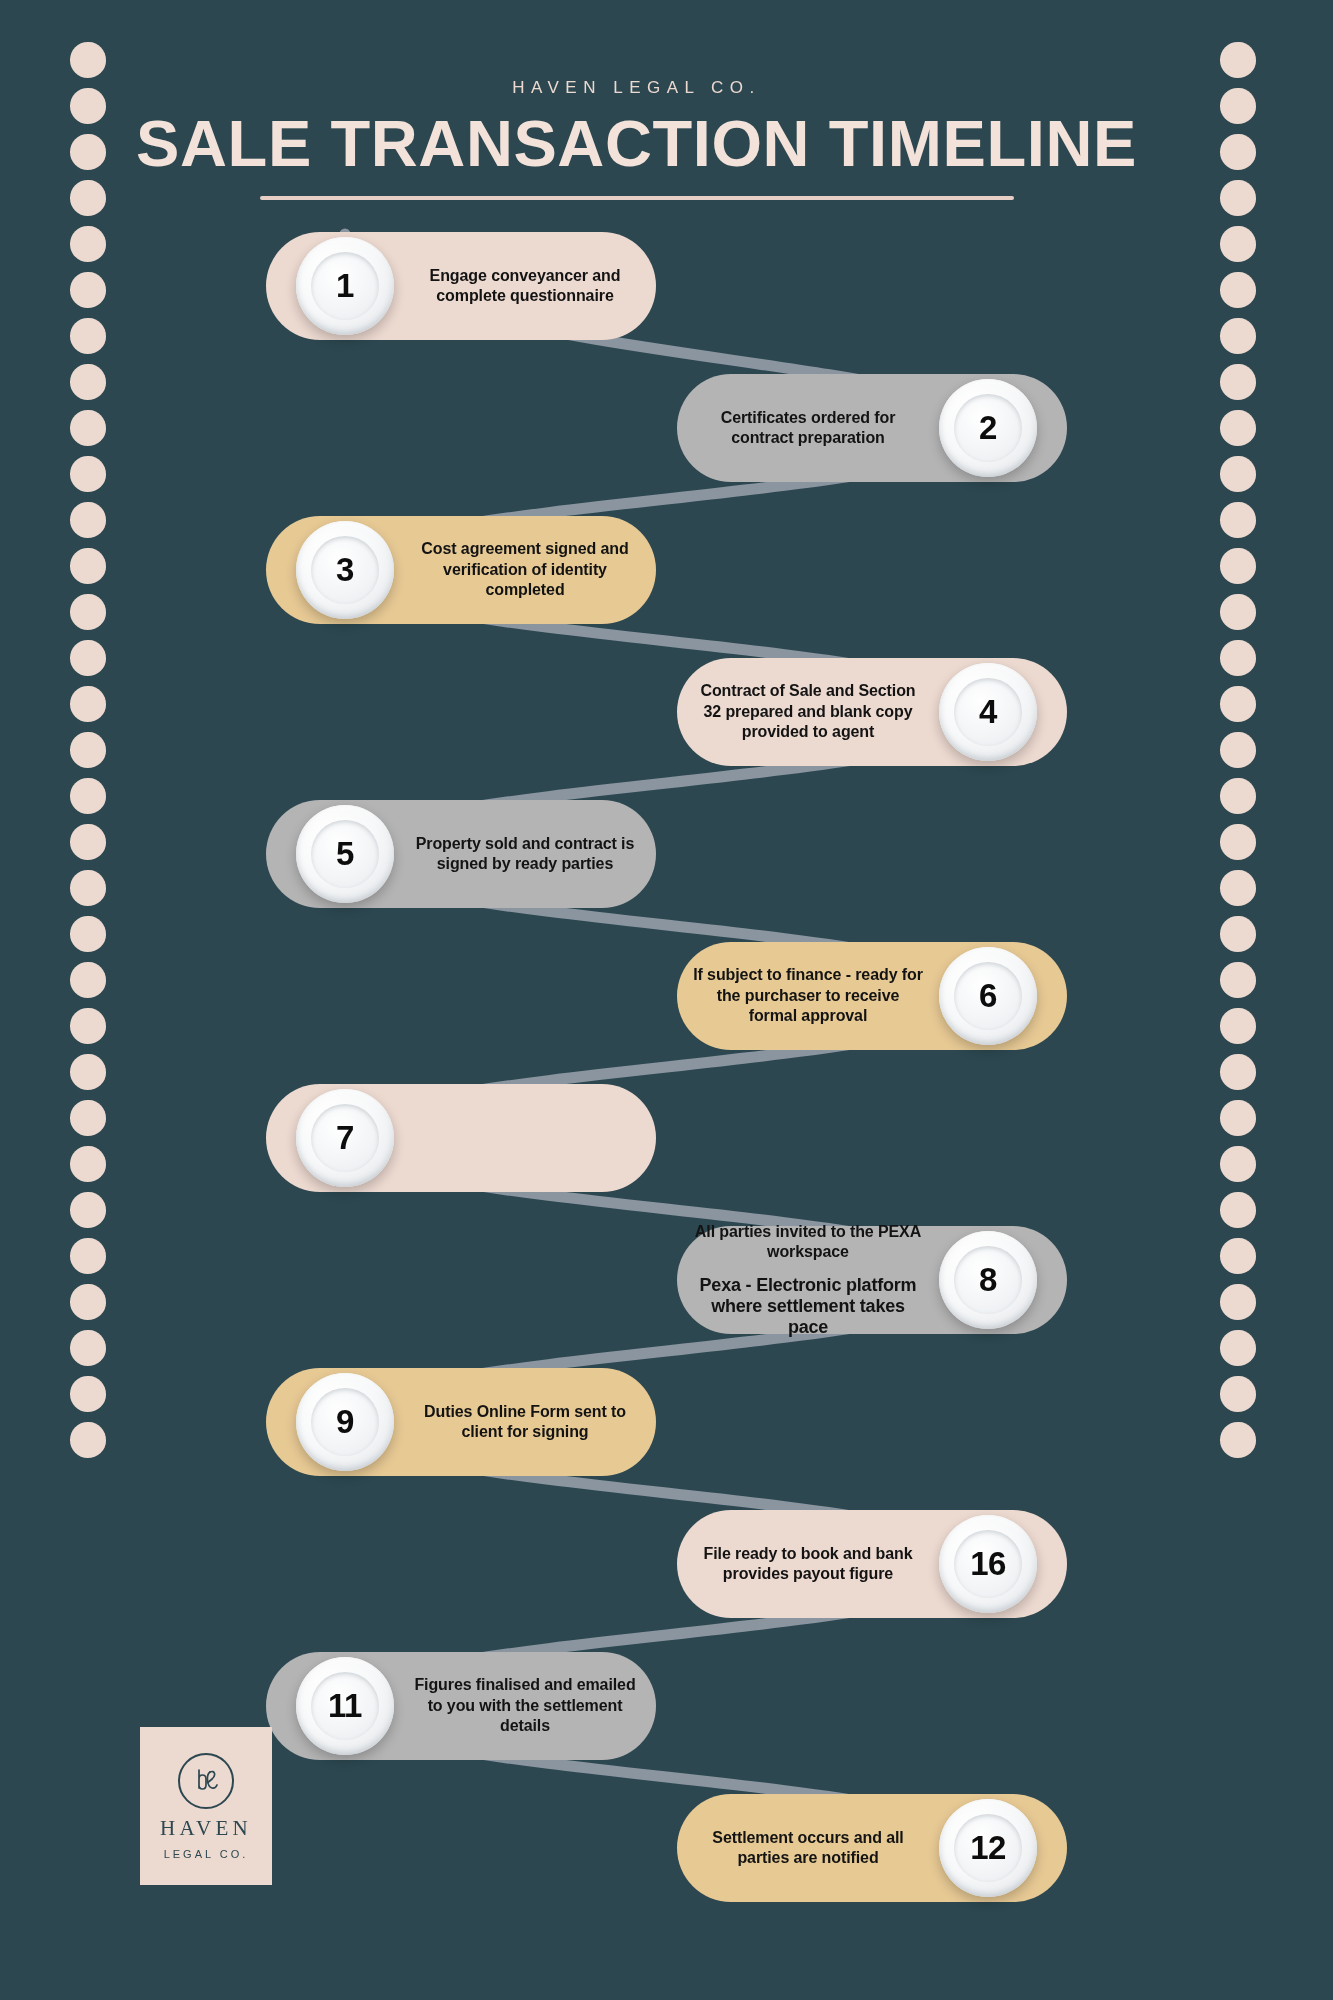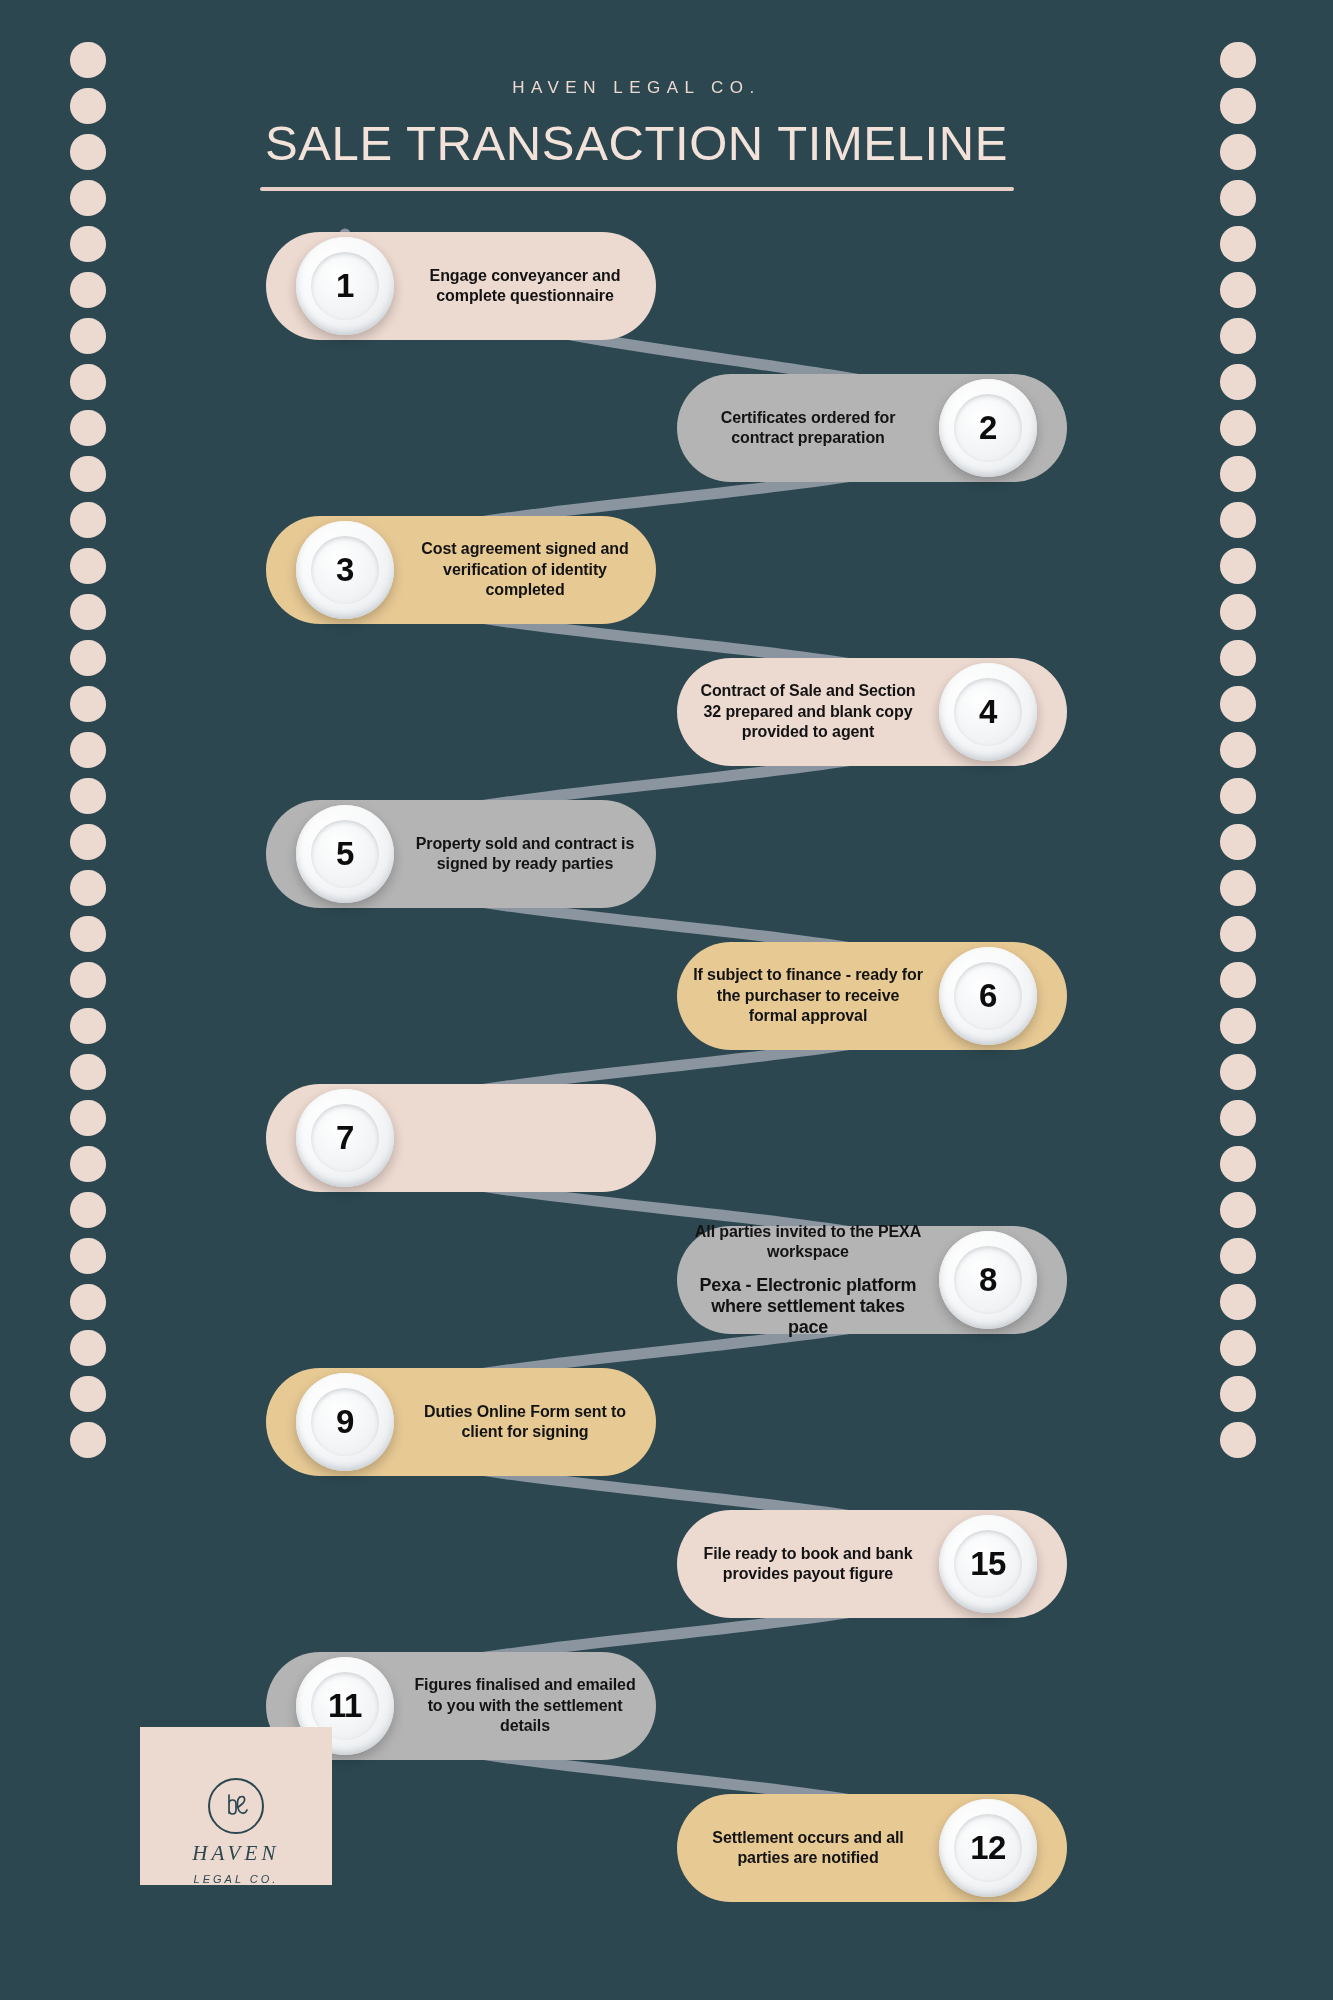--- a/index.html
+++ b/index.html
@@ -45,24 +45,24 @@
     text-align: center;
     z-index: 5;
   }
   .brand-eyebrow {
     color: #ecd9d0;
     font-size: 17px;
     letter-spacing: 6.5px;
     font-weight: 400;
   }
   .main-title {
-    margin-top: 20px;
+    margin-top: 12px;
     color: #f3e2d9;
-    font-size: 49px;
-    font-weight: 400;
+    font-size: 65px;
+    font-weight: 700;
     letter-spacing: 0.6px;
     line-height: 1.05;
   }
   .title-rule {
     margin: 18px auto 0;
     width: 754px;
     height: 4px;
     background: #e7cfc6;
     border-radius: 2px;
   }
@@ -147,29 +147,28 @@
     font-weight: 800;
     color: #0d0d0d;
     letter-spacing: -0.5px;
   }
 
   
   .logo-card {
     position: absolute;
     left: 140px;
     top: 1727px;
-    width: 192px;
+    width: 132px;
     height: 158px;
     background: #ecd9d0;
     display: flex;
     flex-direction: column;
     align-items: center;
-    justify-content: flex-end;
+    justify-content: center;
     z-index: 6;
-    font-style: italic;
   }
   .logo-mark {
     width: 56px;
     height: 56px;
     border: 2.2px solid #2c4750;
     border-radius: 50%;
     display: flex;
     align-items: center;
     justify-content: center;
     margin-bottom: 9px;
@@ -337,21 +336,21 @@
       <div class="step left-side" style="top: 1136px; background: rgb(231, 201, 148); width: 390px;">
         <div class="badge">
           <span class="badge-num">9</span>
         </div>
         <div class="step-body">
           <div class="step-text">Duties Online Form sent to client for signing</div>
         </div>
       </div>
       <div class="step right-side" style="top: 1278px; background: rgb(236, 217, 208); width: 390px;">
         <div class="badge">
-          <span class="badge-num">15</span>
+          <span class="badge-num">16</span>
         </div>
         <div class="step-body">
           <div class="step-text">File ready to book and bank provides payout figure</div>
         </div>
       </div>
       <div class="step left-side" style="top: 1420px; background: rgb(180, 180, 180); width: 390px;">
         <div class="badge">
           <span class="badge-num">11</span>
         </div>
         <div class="step-body">

